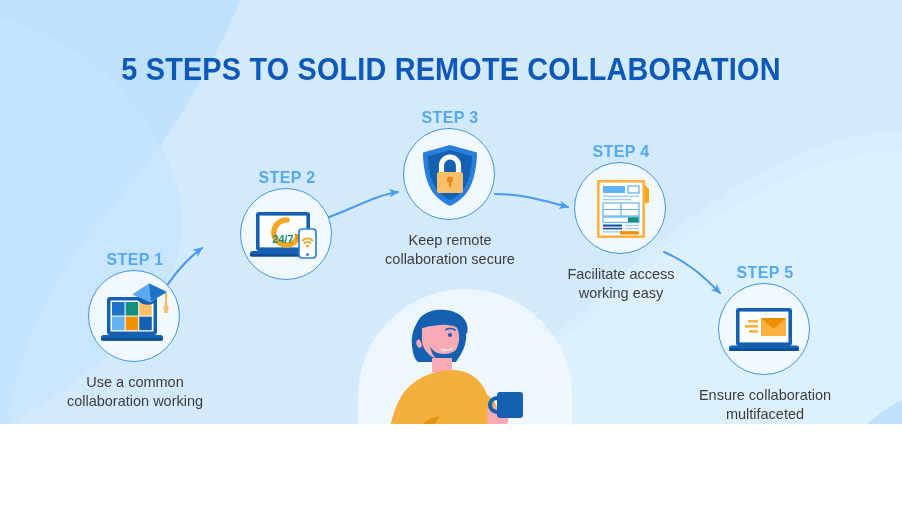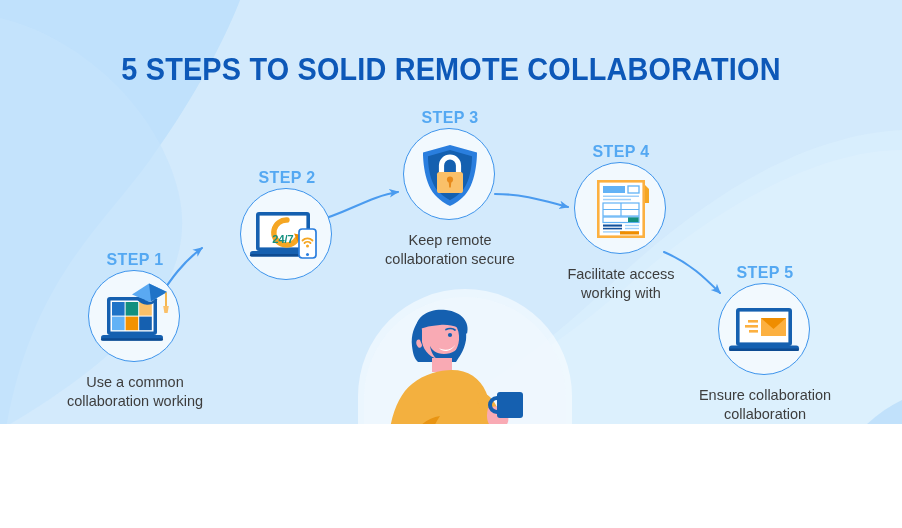--- a/index.html
+++ b/index.html
@@ -246,21 +246,21 @@
           <rect x="50" y="61.8" width="14" height="1.4" fill="#9ecffa"></rect>
           <rect x="50" y="64.8" width="14" height="1.4" fill="#9ecffa"></rect>
           <rect x="28" y="68.2" width="22" height="1.4" fill="#9ecffa"></rect>
 
           <rect x="45" y="68.2" width="19" height="3.3" fill="#ef8d00"></rect>
         </svg>
       </div>
     </div>
     <div class="caption">
       <div>Facilitate access</div>
-      <div>working with</div>
+      <div>working easy</div>
     </div>
   </div>
 
   <div class="step" id="step5">
     <div class="step-label">STEP 5</div>
     <div class="circle-wrap">
       <div class="circle">
         <svg width="92" height="92" viewBox="0 0 92 92">
           <rect x="17" y="24" width="56" height="38" rx="3" fill="#1560b0"></rect>
           <rect x="20.6" y="27.6" width="48.8" height="30.8" fill="#ffffff"></rect>
@@ -271,21 +271,21 @@
           <path d="M42,34 L54.5,45 L67,34 Z" fill="#ef8d00"></path>
 
           <rect x="29" y="36" width="10" height="2.6" fill="#fcb040"></rect>
           <rect x="26" y="41" width="13" height="2.6" fill="#fcb040"></rect>
           <rect x="30" y="46" width="9" height="2.6" fill="#fcb040"></rect>
         </svg>
       </div>
     </div>
     <div class="caption">
       <div>Ensure collaboration</div>
-      <div>collaboration</div>
+      <div>multifaceted</div>
     </div>
   </div>
 
   <svg id="person-layer" viewBox="0 0 250 200">
 
     <path d="M18,200 L18,108 A107,107 0 0 1 232,108 L232,200 Z" fill="#ffffff" opacity="0.55"></path>
     <path d="M24,200 L24,110 A101,101 0 0 1 226,110 L226,200 Z" fill="#eef7fe" opacity="0.85"></path>
     <path d="M24,150 C80,142 150,150 226,140 L226,200 L24,200 Z" fill="#d8ecfd" opacity="0.8"></path>
 
     <path d="M72,58 C70,34 86,22 104,24 C120,26 128,38 126,52 C124,64 118,70 116,74 L78,74 C74,70 73,66 72,58 Z" fill="#1560b0"></path>

